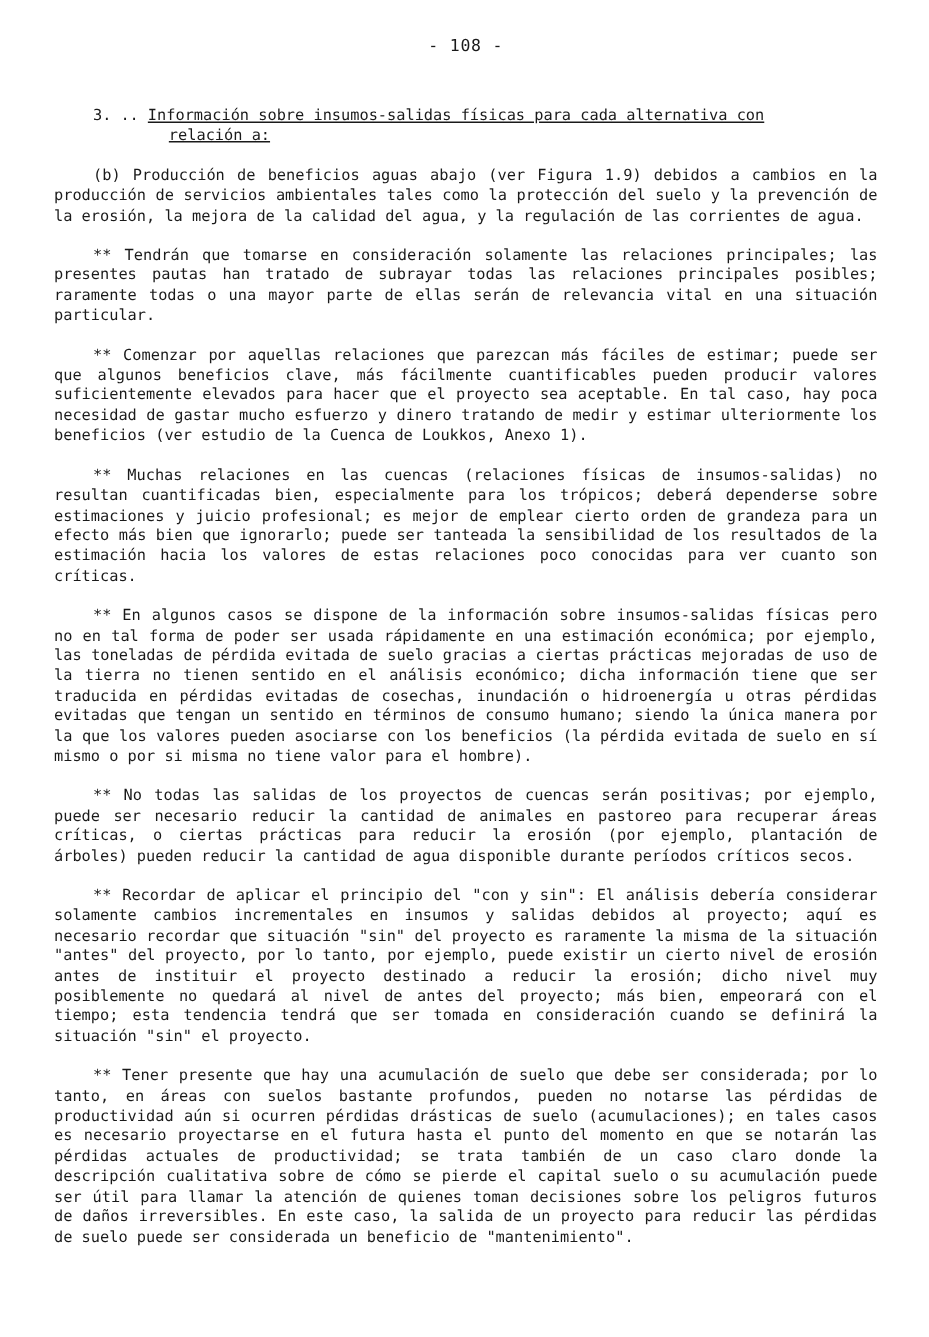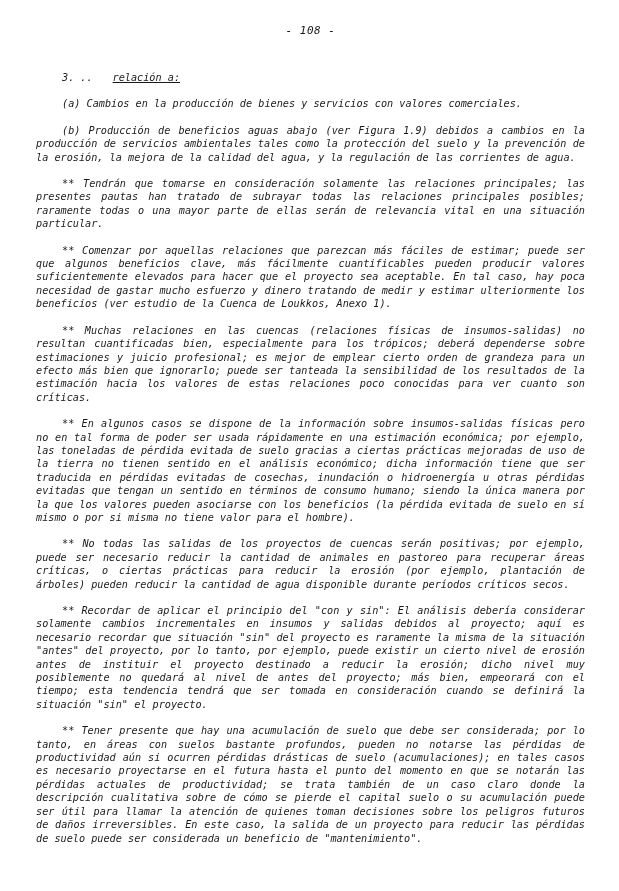--- a/index.html
+++ b/index.html
@@ -12,21 +12,20 @@
     height: 891px;
     font-family: "DejaVu Sans Mono", monospace;
     color: #1a1a1a;
   }
   .page {
     position: relative;
     width: 619px;
     height: 794px;
     box-sizing: border-box;
     padding: 24px 34px 18px 36px;
-    font-style: italic;
   }
   .page-number {
     text-align: center;
     font-size: 11px;
     letter-spacing: 0.5px;
     margin-bottom: 34px;
   }
   .body-text {
     font-size: 10.2px;
     line-height: 13.4px;
@@ -72,25 +71,25 @@
 <div class="page">
 
   <div class="page-number">- 108 -</div>
 
   <div class="body-text">
 
     <div class="heading-block">
       <span class="heading-num">3.</span>
       <span class="heading-num" style="margin:0 6px;">..</span>
       <span class="heading-wrap">
+        <span class="heading-text">Información sobre insumos-salidas físicas para cada alternativa con</span>
         <span class="heading-cont heading-text">relación a:</span>
       </span>
     </div>
 
-    <p class="para indent">(a) Cambios en la producción de bienes y servicios con valores comerciales.</p>
 
     <p class="para indent">(b) Producción de beneficios aguas abajo (ver Figura 1.9) debidos a cambios en la producción de servicios ambientales tales como la protección del suelo y la prevención de la erosión, la mejora de la calidad del agua, y la regulación de las corrientes de agua.</p>
 
 
     <p class="bullet-para">** Tendrán que tomarse en consideración solamente las relaciones principales; las presentes pautas han tratado de subrayar todas las relaciones principales posibles; raramente todas o una mayor parte de ellas serán de relevancia vital en una situación particular.</p>
 
     <p class="bullet-para">** Comenzar por aquellas relaciones que parezcan más fáciles de estimar; puede ser que algunos beneficios clave, más fácilmente cuantificables pueden producir valores suficientemente elevados para hacer que el proyecto sea aceptable.  En tal caso, hay poca necesidad de gastar mucho esfuerzo y dinero tratando de medir y estimar ulteriormente los beneficios (ver estudio de la Cuenca de Loukkos, Anexo 1).</p>
 
     <p class="bullet-para">** Muchas relaciones en las cuencas (relaciones físicas de insumos-salidas) no resultan cuantificadas bien, especialmente para los trópicos; deberá dependerse sobre estimaciones y juicio profesional; es mejor de emplear cierto orden de grandeza para un efecto más bien que ignorarlo; puede  ser tanteada la sensibilidad de los resultados de la estimación hacia los valores de estas relaciones poco conocidas para ver cuanto son críticas.</p>
 

